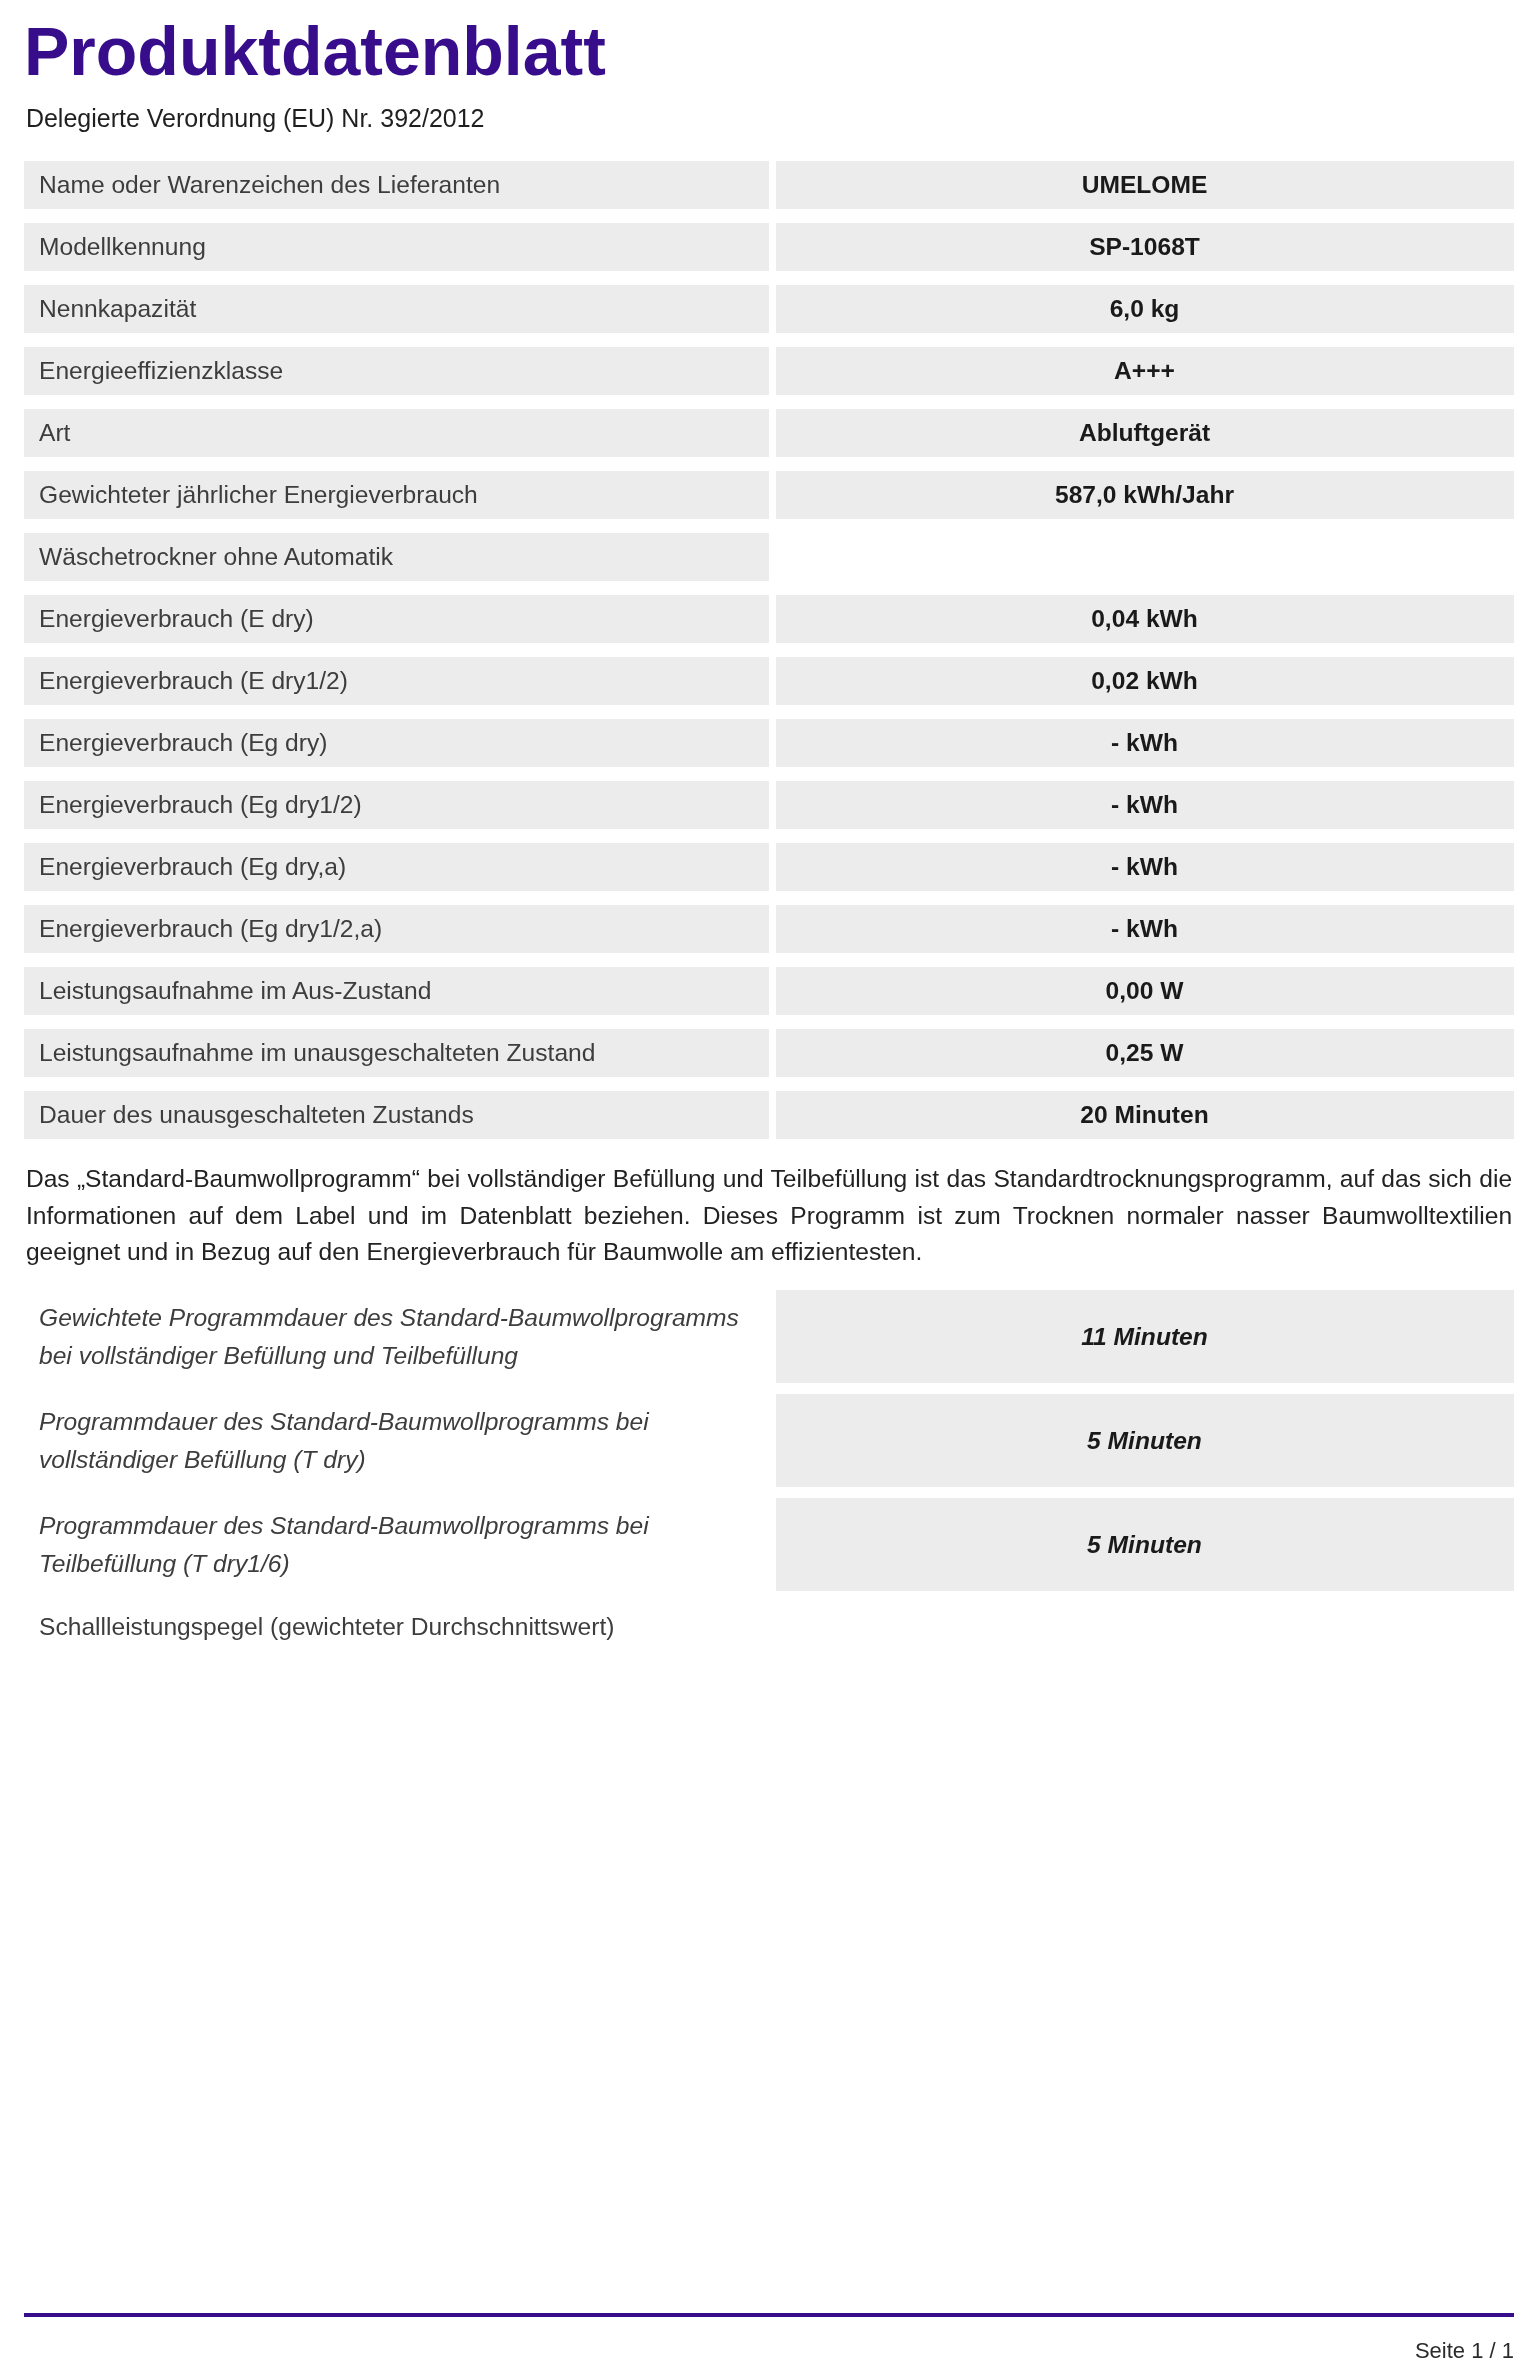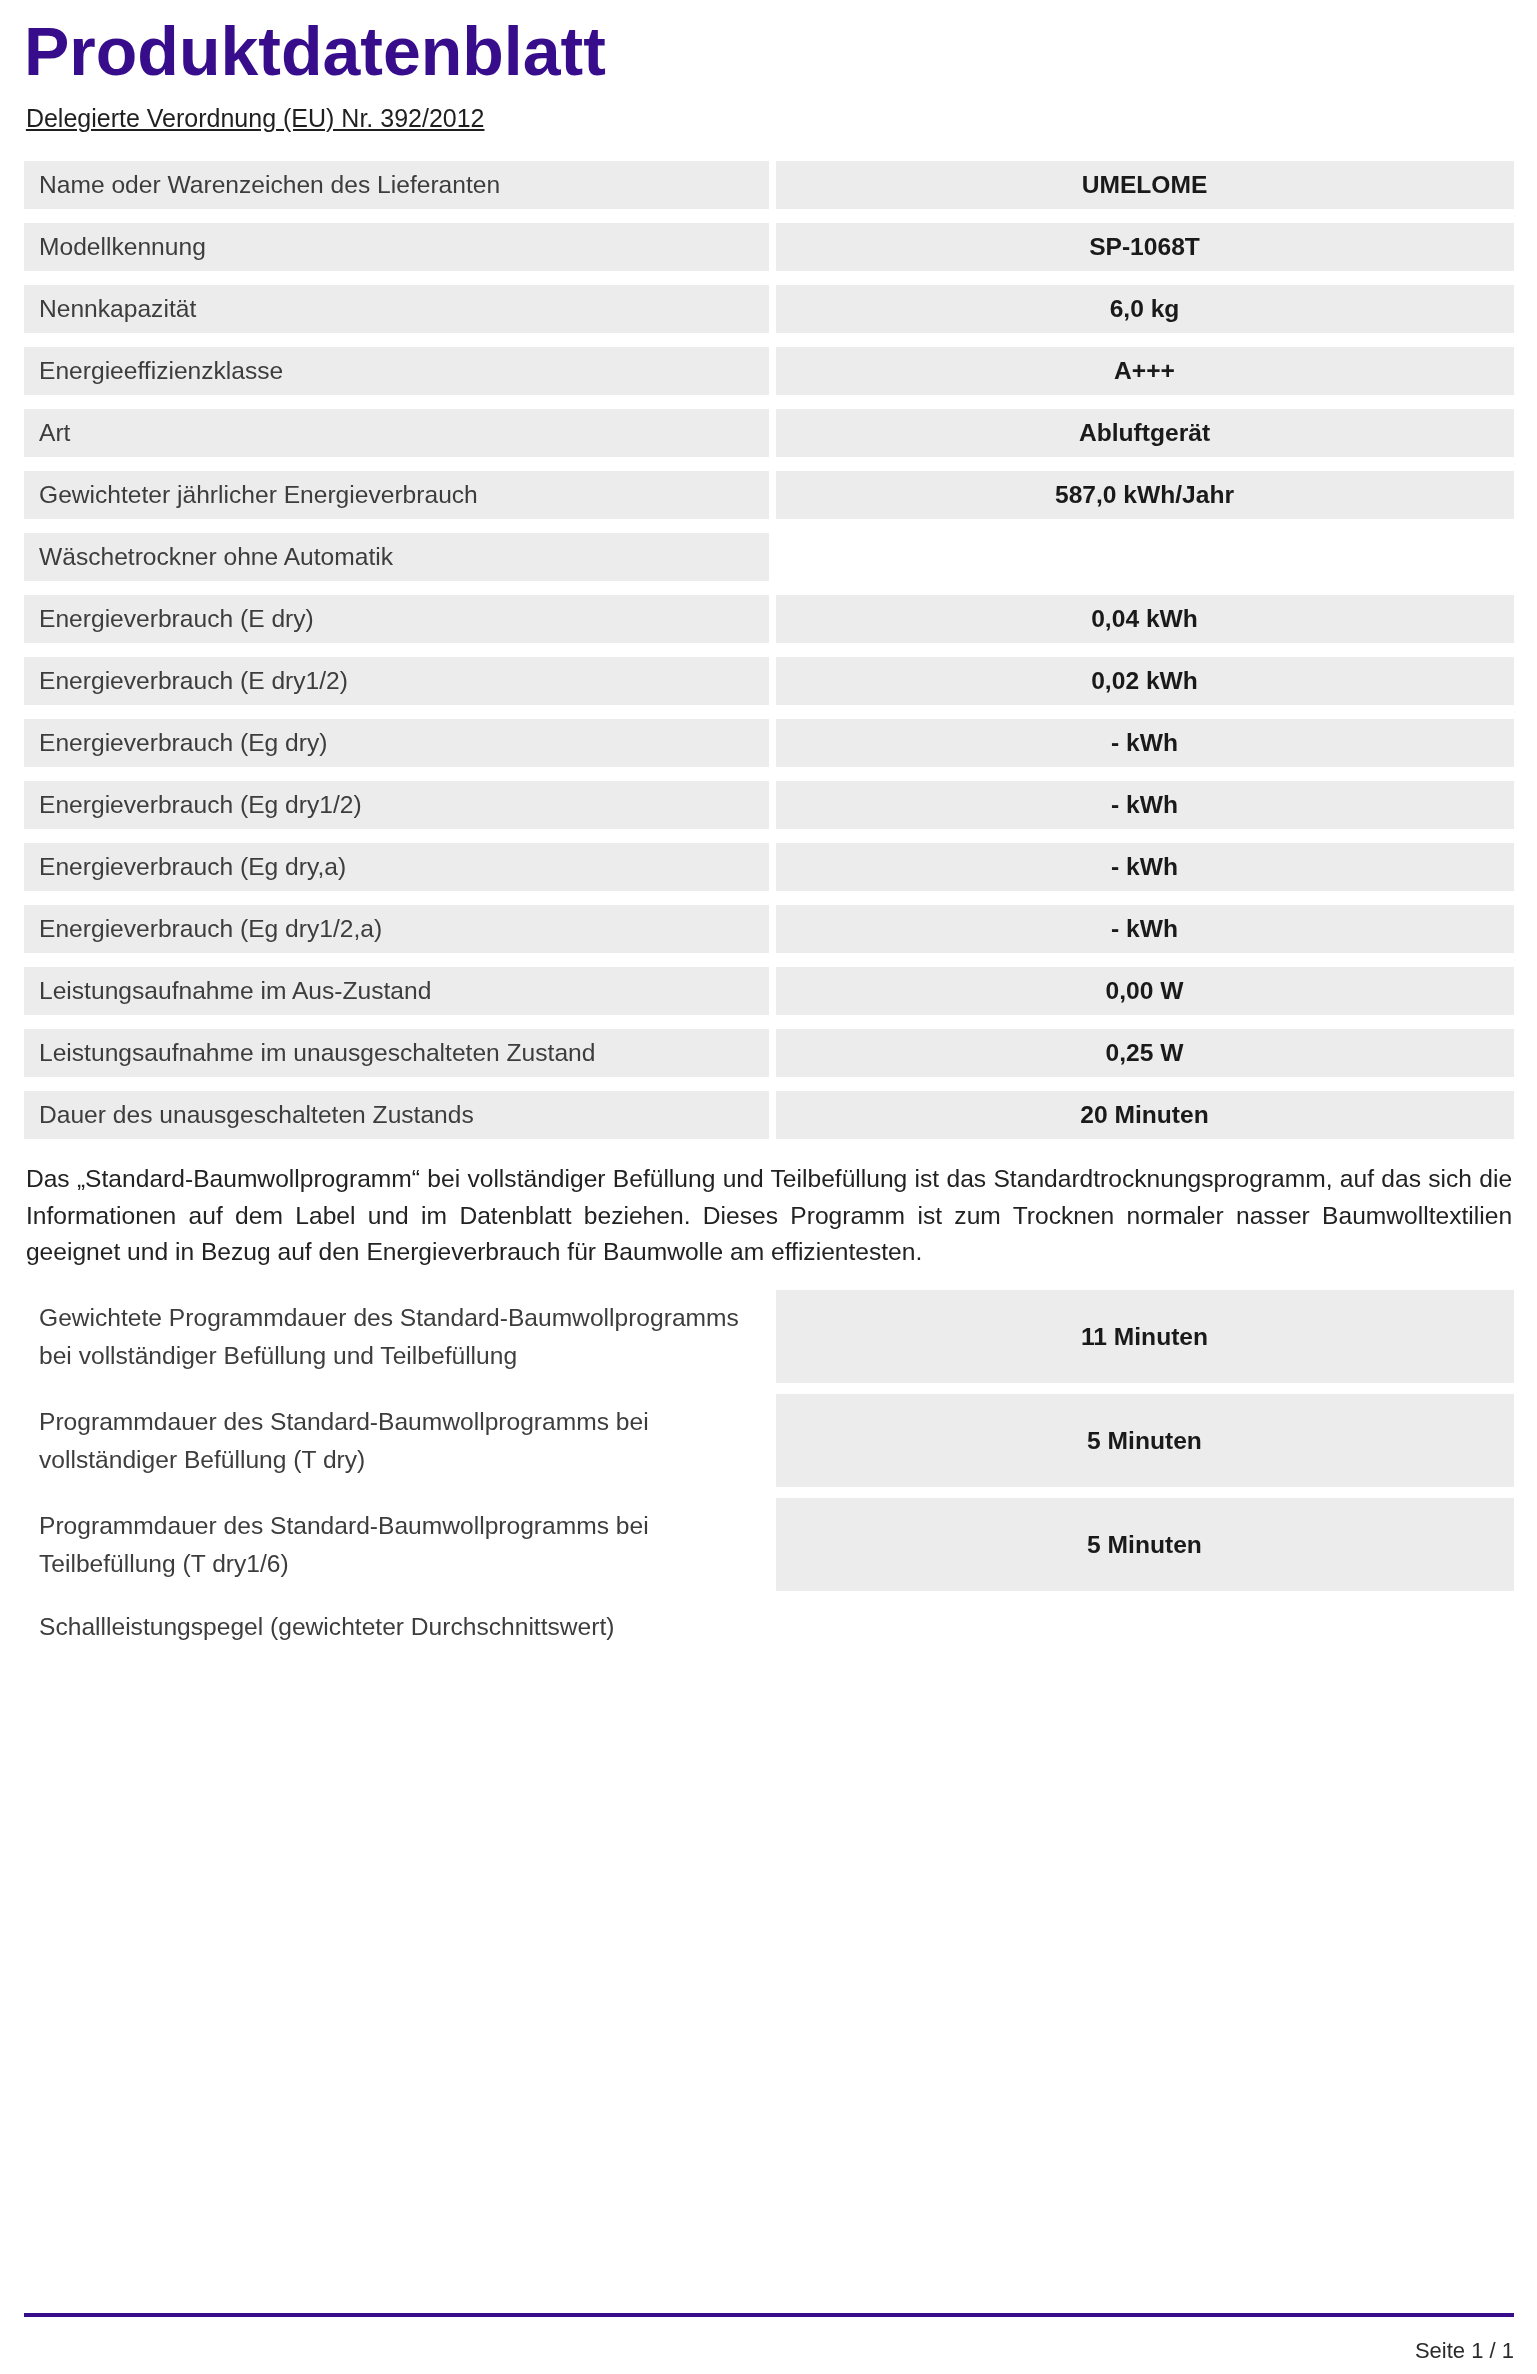--- a/index.html
+++ b/index.html
@@ -30,21 +30,20 @@
     font-size: 68px;
     font-weight: 700;
     line-height: 1.12;
     letter-spacing: 0px;
   }
   p.subtitle {
     margin: 15px 0 0 1.9px;
     color: #1f1f1f;
     font-size: 25px;
     font-weight: 400;
-    text-decoration: underline;
   }
   .table {
     margin-top: 28px;
     display: flex;
     flex-direction: column;
     gap: 14px;
   }
   .row {
     display: grid;
     grid-template-columns: 745px 738px;
@@ -70,21 +69,21 @@
     justify-content: center;
     text-align: center;
     padding: 5.6px 9.3px;
   }
   .cell.value.empty {
     background: transparent;
   }
   
   .table2 { margin-top: 16.7px; gap: 11px; }
   .table2 .row { min-height: 48px; }
-  .table2 .row.tall { min-height: 93px; }
+  .table2 .row.tall { min-height: 93px; font-style: italic; }
   .table2 .cell.label {
     background: transparent;
     color: var(--label-color);
     padding-left: 15px;
     line-height: 1.55;
   }
   .note {
     margin: 16.7px 0 0 0;
     padding: 5.6px 1.9px 3.7px 1.9px;
     color: #222222;

